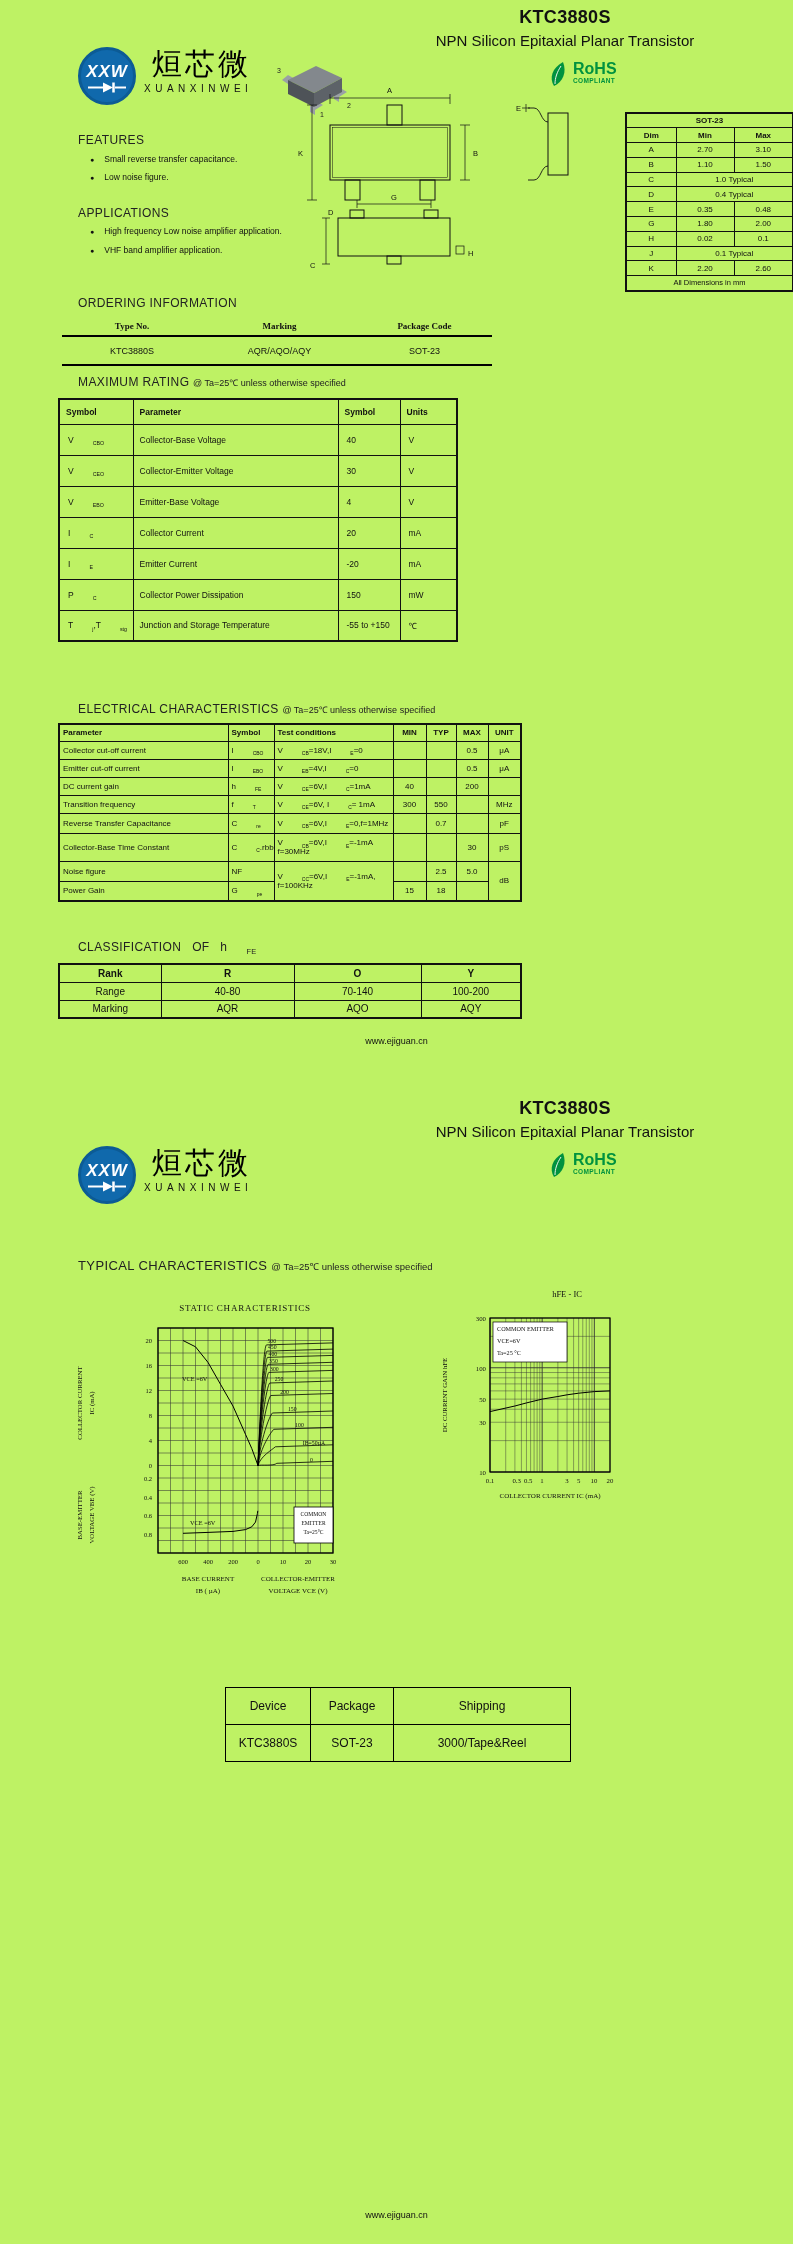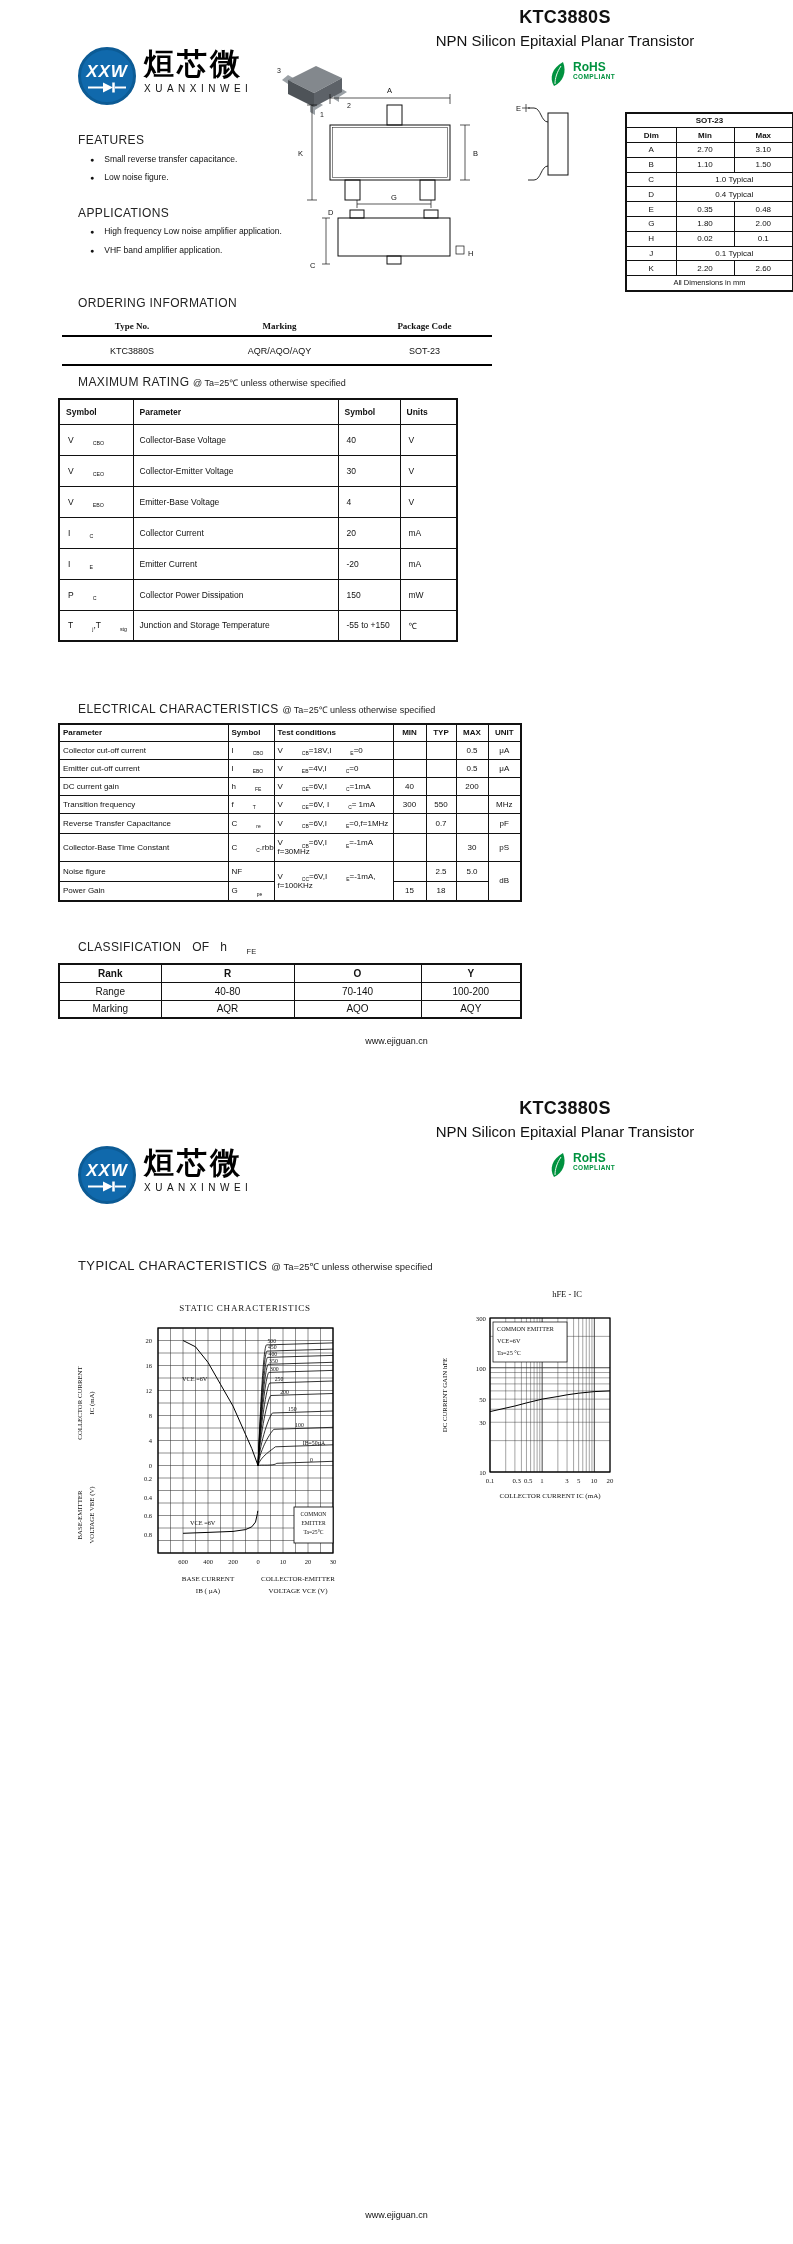--- a/index.html
+++ b/index.html
@@ -1,36 +1,36 @@
 <!DOCTYPE html>
 <html><head>
 <meta charset="utf-8">
 <style>
   *{margin:0;padding:0;box-sizing:border-box;}
   html,body{background:#9a9a9a;}
-  .page{position:relative;width:793px;height:2244px;background:#ffffff;font-family:"Liberation Sans",sans-serif;color:#111;margin:0 auto;overflow:hidden;padding-left:32px;}
+  .page{position:relative;width:793px;height:2244px;background:#bef264;font-family:"Liberation Sans",sans-serif;color:#111;margin:0 auto;overflow:hidden;padding-left:32px;}
   .abs{position:absolute;}
   .doc-title{font-size:18px;font-weight:bold;text-align:center;letter-spacing:.3px;}
   .doc-sub{font-size:15px;text-align:center;}
   .sec-h{font-size:12px;letter-spacing:.4px;color:#222;}
   .sec-h .note{font-size:9px;letter-spacing:0;}
   .cls-h{word-spacing:7px;}
   .bullet-row{position:absolute;display:flex;align-items:center;gap:10px;}
   .dot{font-size:7px;line-height:1;}
   .b-text{font-size:8.5px;}
   sub{font-size:.62em;line-height:0;margin-left:19px;}
   
   .logo{display:flex;align-items:flex-start;gap:8px;}
   .logo-circle{width:58px;height:58px;border-radius:50%;background:#1069ac;border:3px solid #0c5b95;position:relative;display:flex;flex-direction:column;align-items:center;justify-content:center;}
   .logo-mono{color:#fff;font-weight:bold;font-style:italic;font-size:17px;letter-spacing:1px;margin-top:2px;}
-  .logo-cn{font-size:30px;font-weight:bold;color:#000;letter-spacing:3px;line-height:1.15;font-family:"DejaVu Sans",sans-serif;}
+  .logo-cn{font-size:30px;font-weight:normal;color:#000;letter-spacing:3px;line-height:1.15;font-family:"DejaVu Sans",sans-serif;margin-left:8px;}
   .logo-en{font-size:10px;letter-spacing:4.5px;color:#111;margin-top:1px;}
   
   .rohs{display:flex;align-items:flex-start;gap:3px;}
-  .rohs-name{font-size:12px;font-weight:800;color:#00923f;line-height:1;}
+  .rohs-name{font-size:16px;font-weight:800;color:#00923f;line-height:1;}
   .rohs-sub{font-size:6.5px;font-weight:bold;color:#00923f;letter-spacing:.4px;}
   
   table{border-collapse:collapse;table-layout:fixed;}
   .tbl td,.tbl th{border:1px solid #111;font-weight:normal;overflow:hidden;}
   .tbl{border:2px solid #111;}
   .sot23{font-size:8px;}
   .sot23 td,.sot23 th{text-align:center;height:14.8px;}
   .sot23 .bold{font-weight:bold;}
   .ord{width:430px;font-size:9px;}
   .ord th{font-weight:bold;height:20px;border-bottom:2px solid #000;text-align:center;font-family:Liberation Serif, serif;}
@@ -655,16 +655,35 @@
     <text class="c2tx" x="153.2" y="200">0.5</text>
     <text class="c2tx" x="167" y="200">1</text>
     <text class="c2tx" x="191.9" y="200">3</text>
     <text class="c2tx" x="203.6" y="200">5</text>
     <text class="c2tx" x="219" y="200">10</text>
     <text class="c2tx" x="235" y="200">20</text>
     <text class="c2cap" x="175" y="215">COLLECTOR CURRENT IC  (mA)</text>
     <text class="c2rot" x="72" y="112" transform="rotate(-90 72 112)">DC CURRENT GAIN hFE</text>
   </svg>
 
+  <table class="abs dev" style="left:225px;top:1687px;width:345px;">
+    <colgroup>
+        <col style="width:85px">
+        <col style="width:83px">
+        <col style="width:177px">
+      </colgroup>
+    <tbody>
+        <tr>
+      <th>Device</th>
+      <th>Package</th>
+      <th>Shipping</th>
+    </tr>
+    <tr>
+      <td>KTC3880S</td>
+      <td>SOT-23</td>
+      <td>3000/Tape&amp;Reel</td>
+    </tr>
+  </tbody>
+    </table>
 
   <a class="abs site" style="left:0;top:2210px;" href="#">www.ejiguan.cn</a>
 
 </div>
 
 </body></html>

